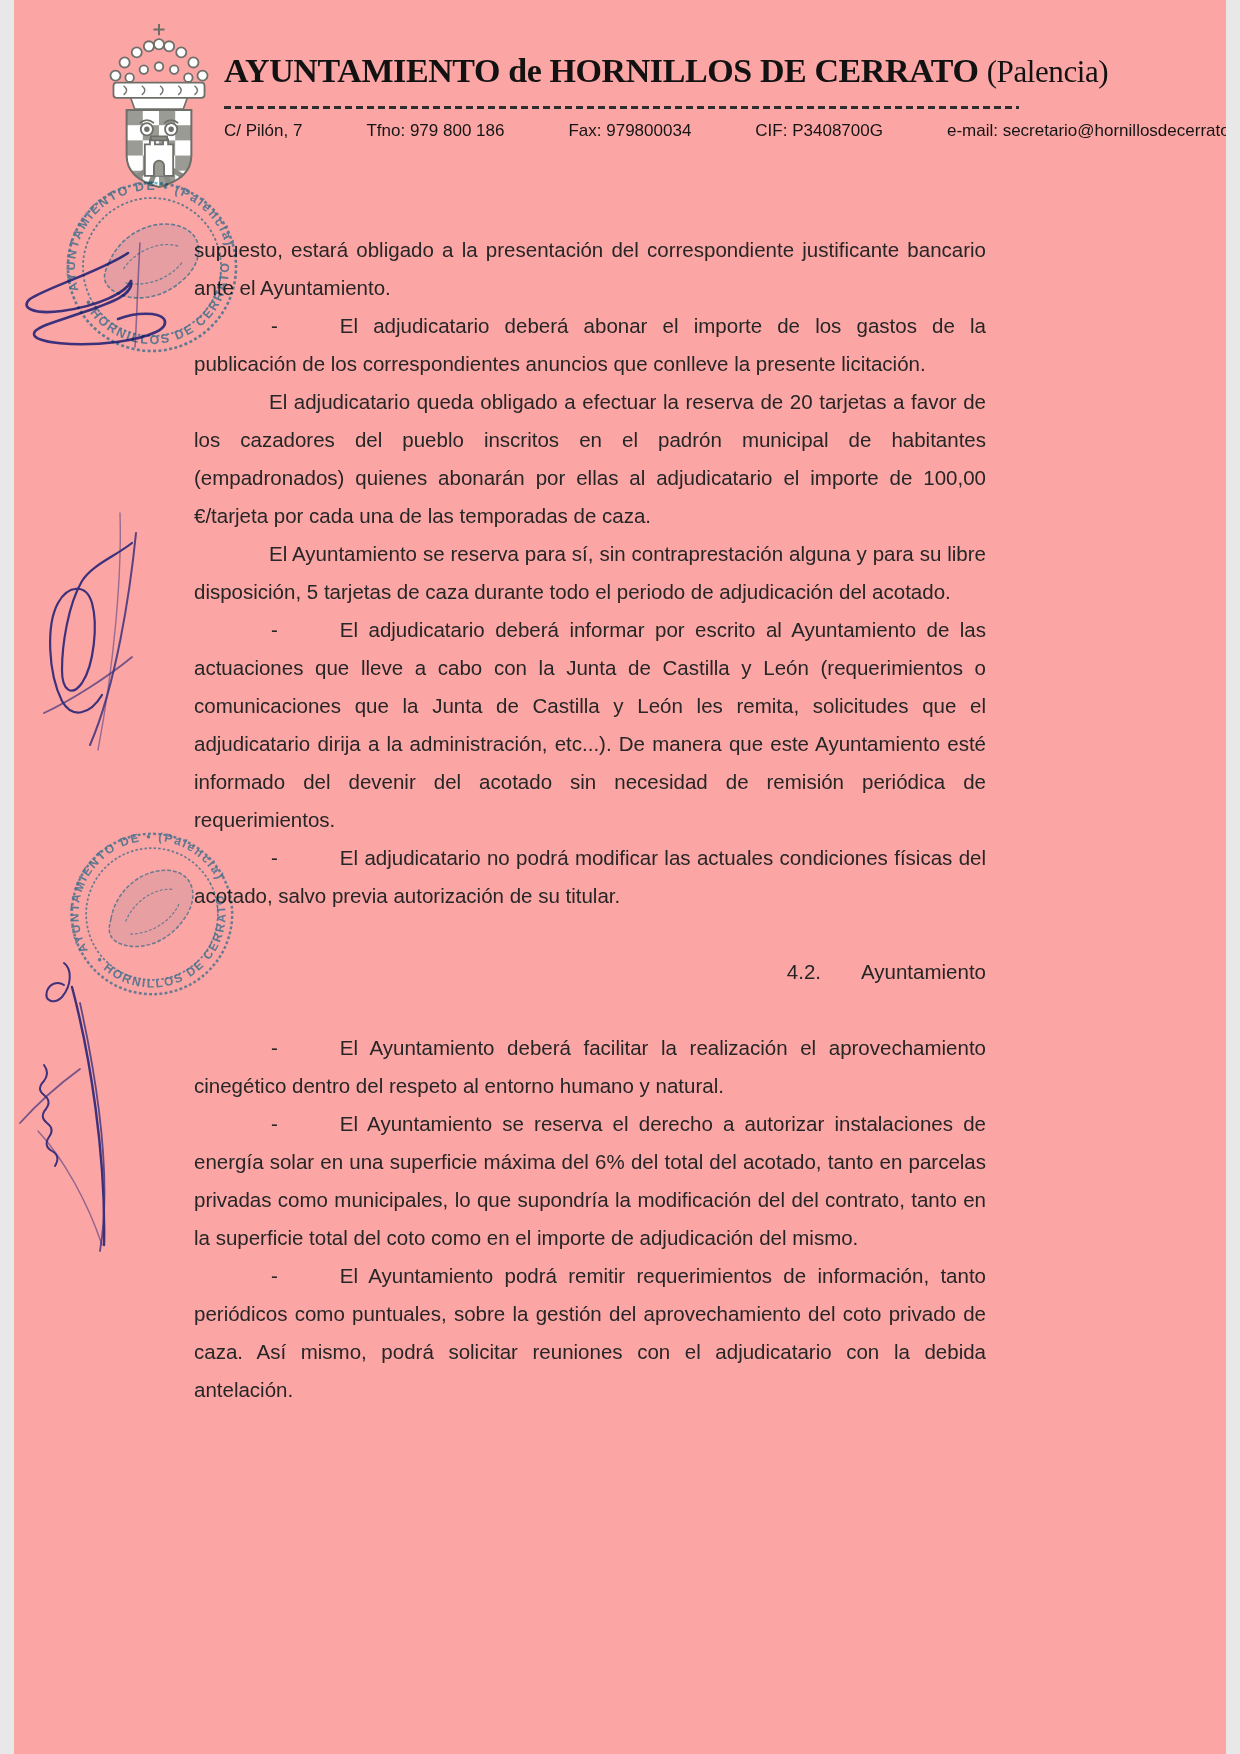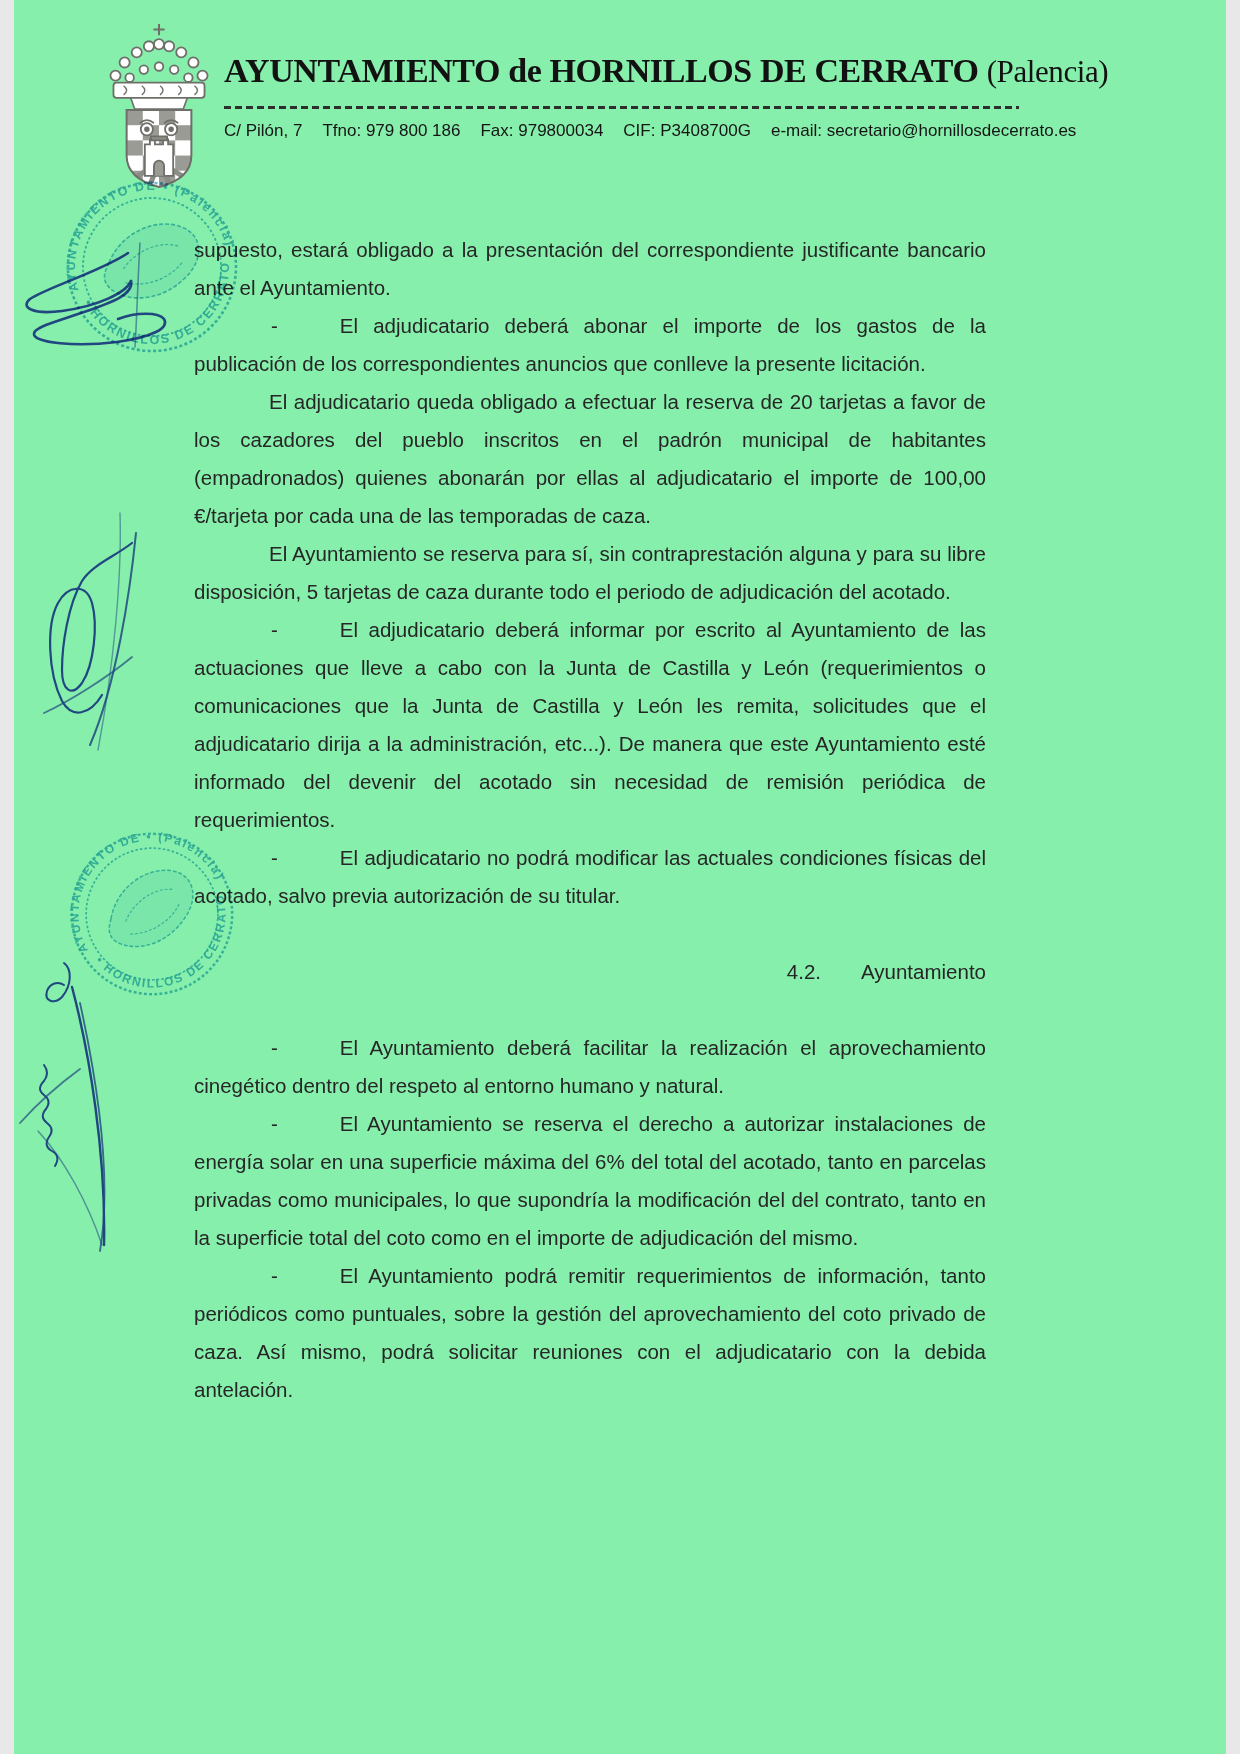--- a/index.html
+++ b/index.html
@@ -1,40 +1,40 @@
 <!DOCTYPE html>
 <html><head>
 <meta charset="utf-8">
 <style>
   html,body { margin:0; padding:0; background:#e8e8e8; }
   .page {
     position:relative;
     width:1212px; height:1754px;
     margin:0 auto;
-    background:#86efac;
+    background:#fca5a5;
     font-family:"Liberation Sans", sans-serif;
     overflow:hidden;
   }
 
   
   .coa { position:absolute; left:84px; top:22px; width:122px; height:172px; }
   .head-right { position:absolute; left:210px; top:50px; width:820px; }
   .doc-title {
     font-family:"Liberation Serif", serif;
     font-size:34px; line-height:42px; color:#121212;
     letter-spacing:-0.4px; white-space:nowrap;
   }
   .doc-title .main { font-weight:bold; }
   .doc-title .suffix { font-weight:normal; font-size:31px; }
   .head-divider {
     margin-top:13px; width:795px; height:3px;
     background:repeating-linear-gradient(90deg,#2e2e2e 0 7px, transparent 7px 11px);
   }
   .contact-row {
-    margin-top:12px; display:flex; gap:20px;
+    margin-top:12px; display:flex; gap:64px;
     font-size:17px; color:#151515; white-space:nowrap;
   }
 
   
   .body-text {
     position:absolute; left:180px; top:231px; width:792px;
     font-size:20.5px; line-height:38px; color:#262626;
   }
   .para { margin:0; text-align:justify; }
   .para .dash { margin-left:77px; }

